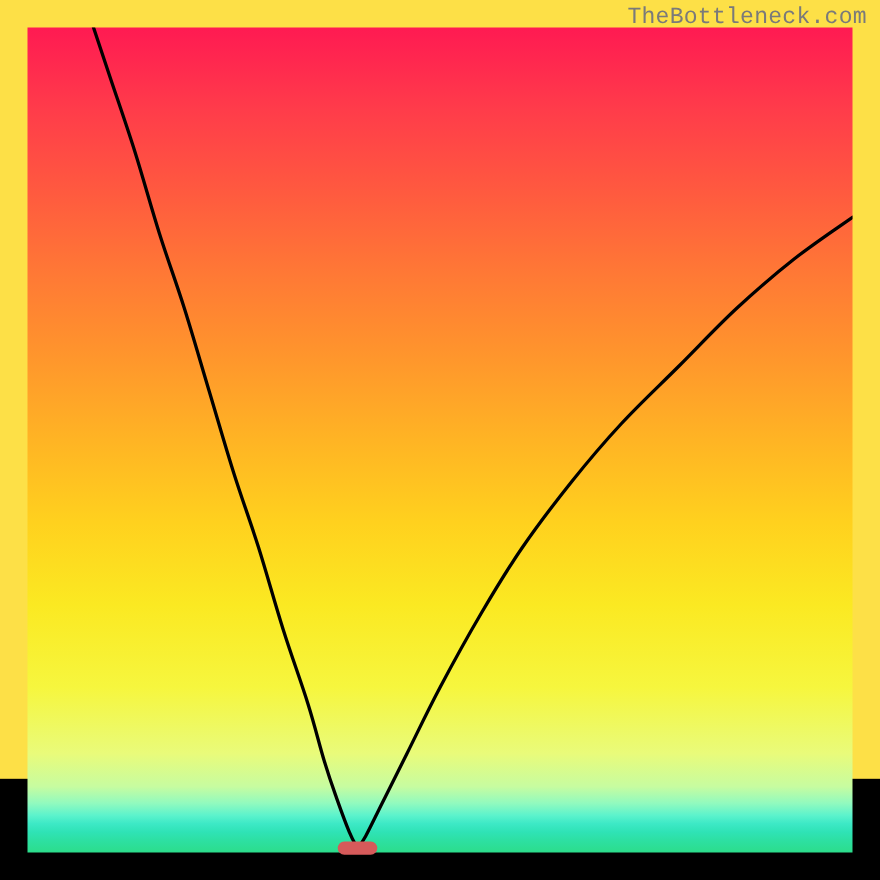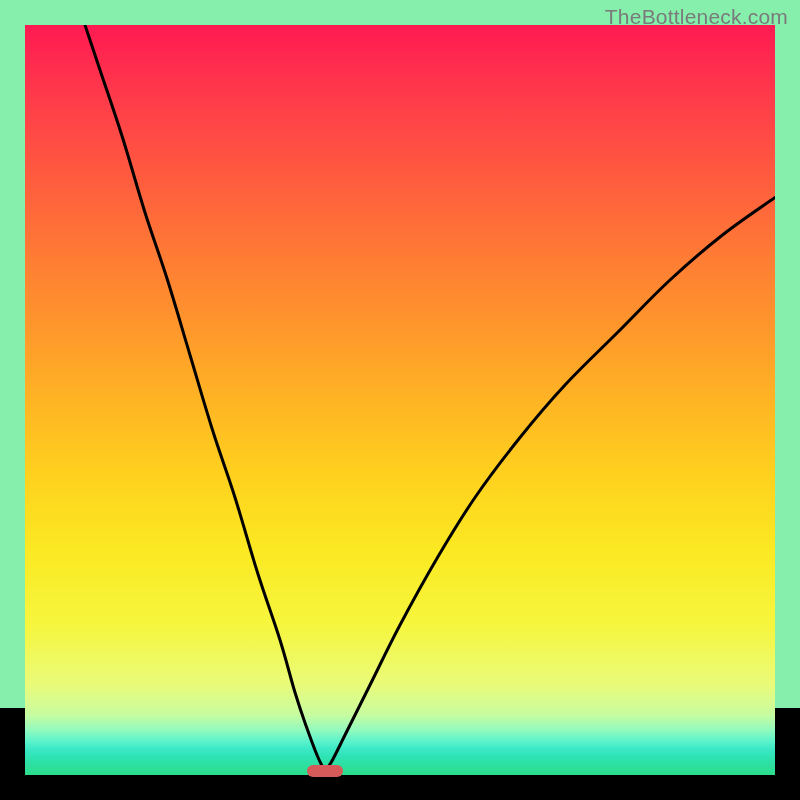--- a/index.html
+++ b/index.html
@@ -8,21 +8,22 @@
     width: 800px;
     height: 800px;
     background: #000;
     overflow: hidden;
     font-family: Arial, Helvetica, sans-serif;
   }
   .chart-container {
     position: relative;
     width: 800px;
     height: 708px;
-    background: #86efac;
+    background: #fde047;
+    font-family: Liberation Mono, monospace;
   }
   .plot-area {
     position: absolute;
     left: 25px;
     top: 25px;
     width: 750px;
     height: 750px;
     background: linear-gradient(to bottom,
       #ff1a52 0%,
       #ff3c4a 10%,

